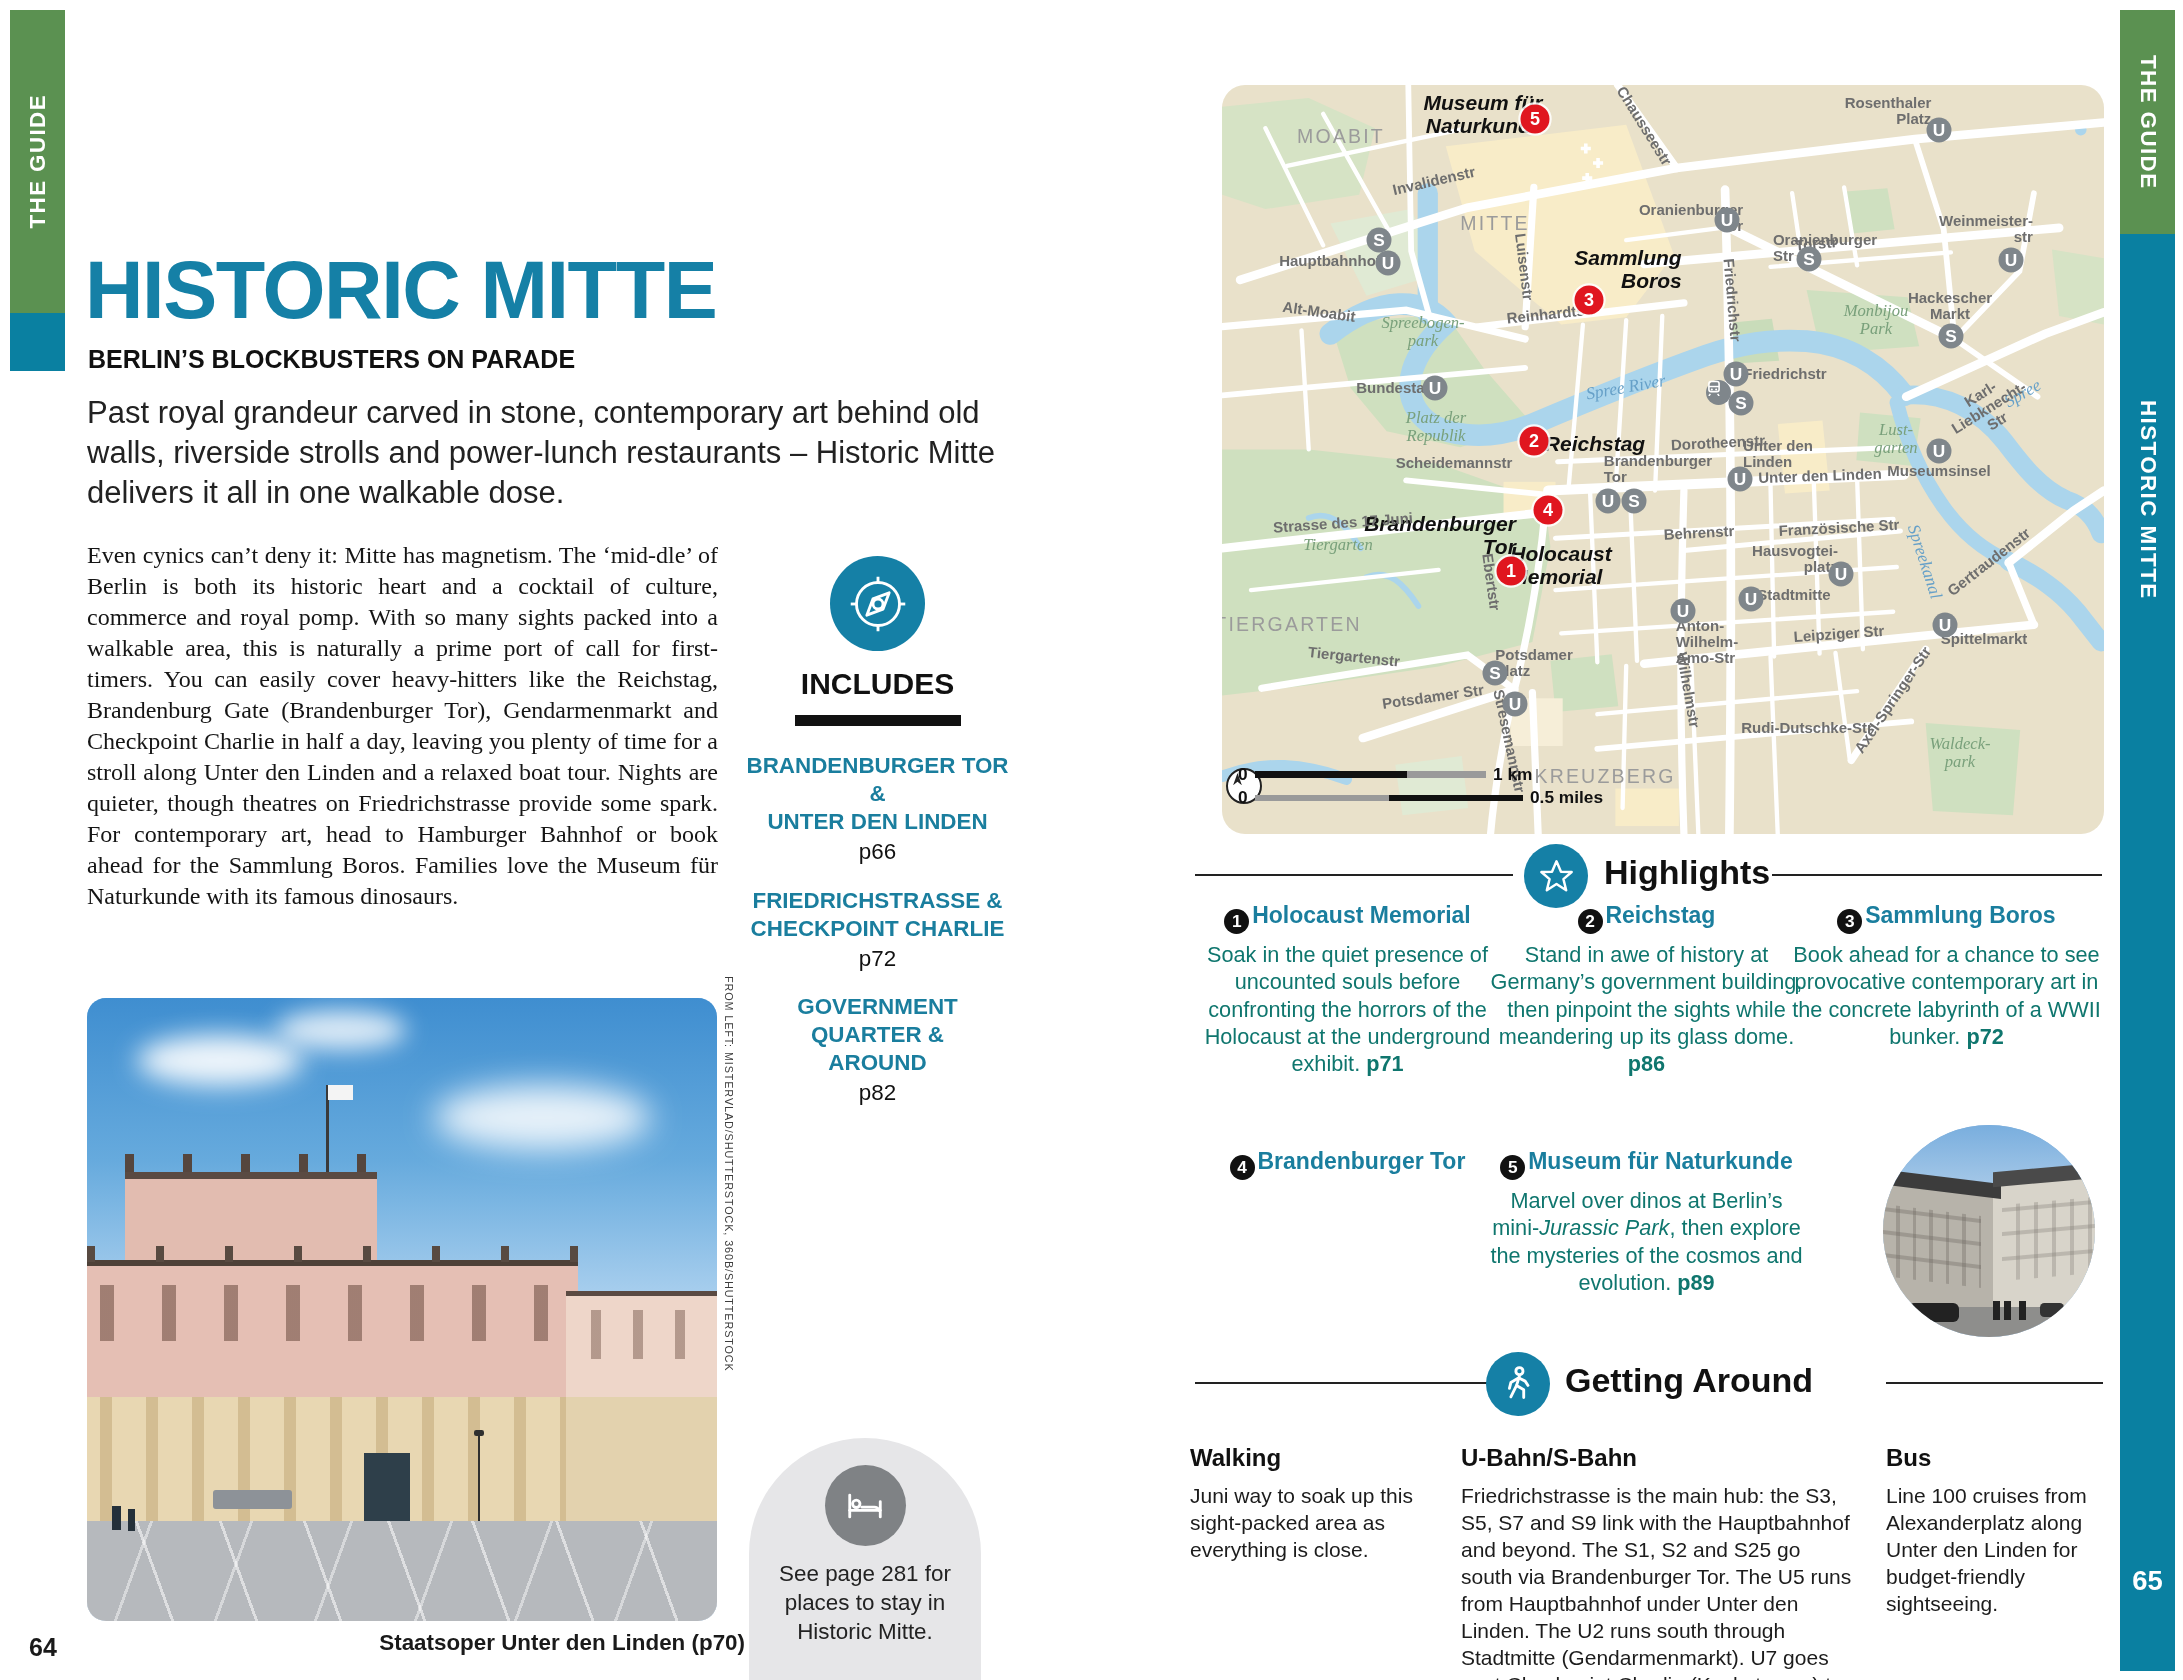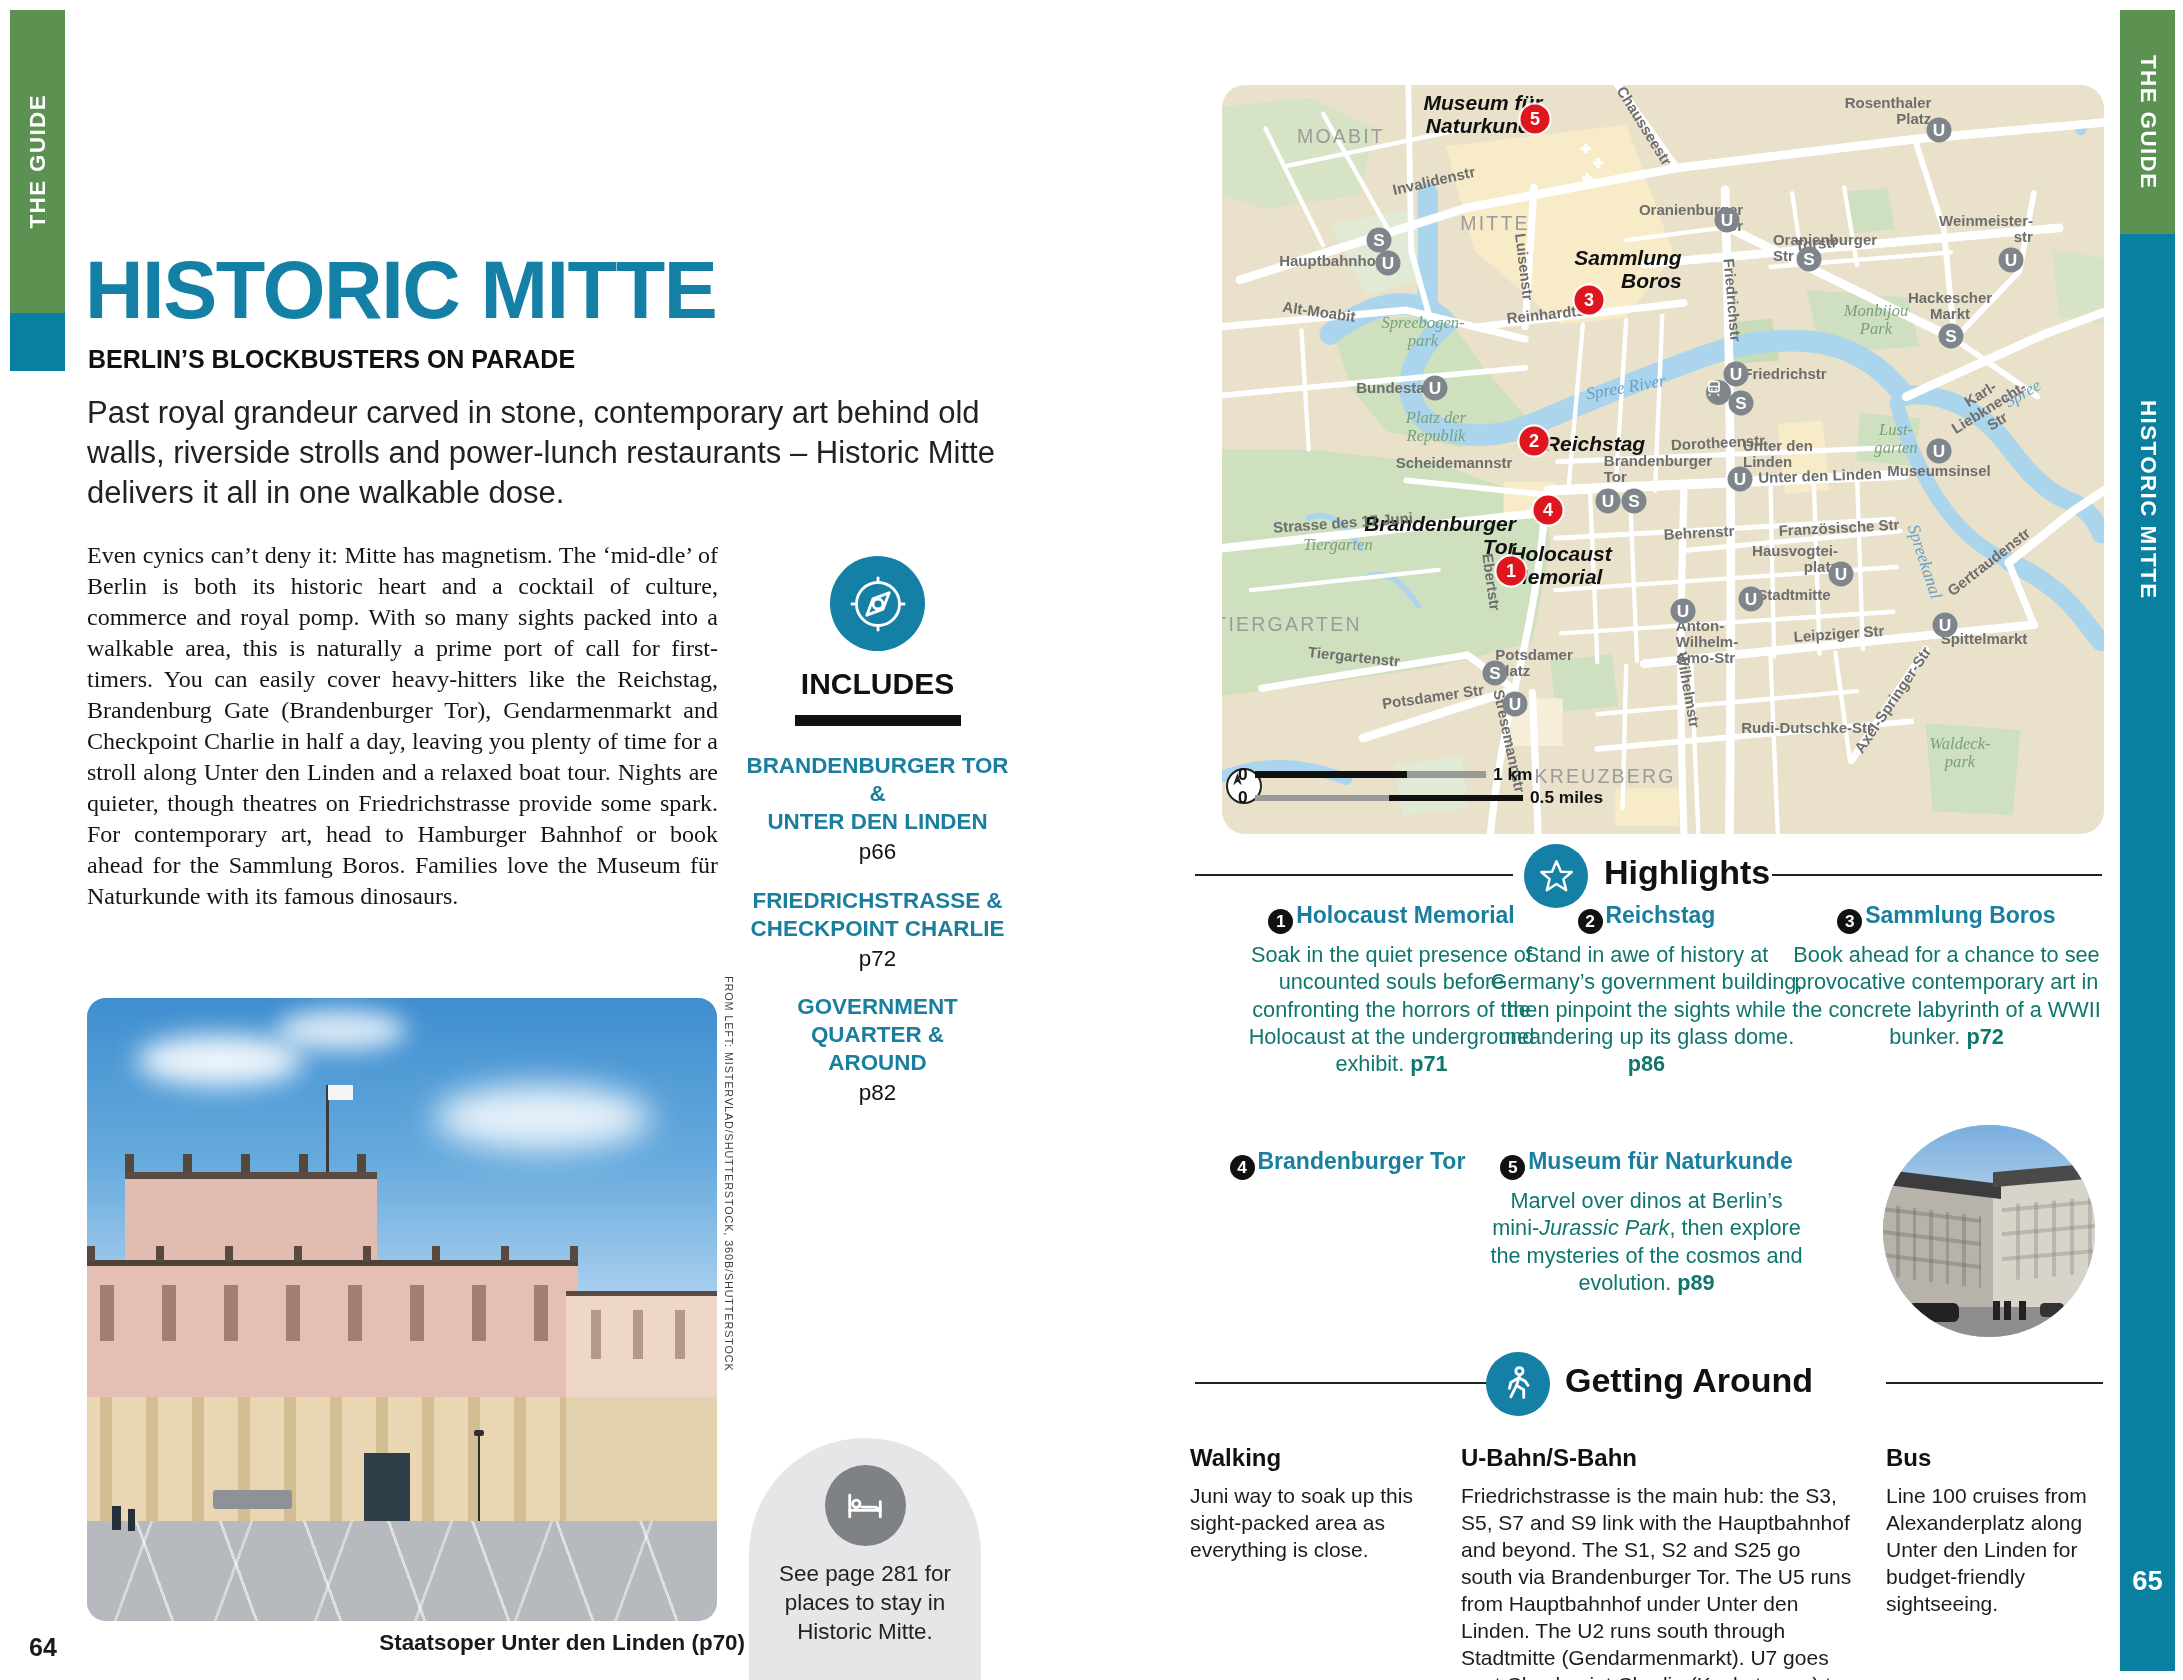--- a/index.html
+++ b/index.html
@@ -446,21 +446,21 @@
 
 <div class="h-rule" style="left:1195px;top:874px;width:318px;"></div>
 <div class="h-rule" style="left:1772px;top:874px;width:330px;"></div>
 <div class="sec-circ" style="left:1524px;top:844px;width:64px;height:64px;">
   <svg width="39" height="39" viewBox="-27 -27 54 54">
     <path d="M0,-21 L6.2,-6.6 L21,-6.3 L9.6,3.6 L13.4,19 L0,10.4 L-13.4,19 L-9.6,3.6 L-21,-6.3 L-6.2,-6.6 Z" fill="none" stroke="#fff" stroke-width="3.4" stroke-linejoin="round"></path>
   </svg>
 </div>
 <div class="sec-title" style="left:1604px;top:853px;">Highlights</div>
 
-<div class="card" style="left:1234px;top:901px;width:315px;">
+<div class="card" style="left:1190px;top:901px;width:315px;">
   <h3><span class="numcirc">1</span><span>Holocaust Memorial</span></h3>
   <p><span>Soak in the quiet presence of uncounted souls before confronting the horrors of the Holocaust at the underground exhibit. </span><b>p71</b></p>
 </div>
 <div class="card" style="left:1489px;top:901px;width:315px;">
   <h3><span class="numcirc">2</span><span>Reichstag</span></h3>
   <p><span>Stand in awe of history at Germany’s government building, then pinpoint the sights while meandering up its glass dome. </span><b>p86</b></p>
 </div>
 <div class="card" style="left:1789px;top:901px;width:315px;">
   <h3><span class="numcirc">3</span><span>Sammlung Boros</span></h3>
   <p><span>Book ahead for a chance to see provocative contemporary art in the concrete labyrinth of a WWII bunker. </span><b>p72</b></p>

